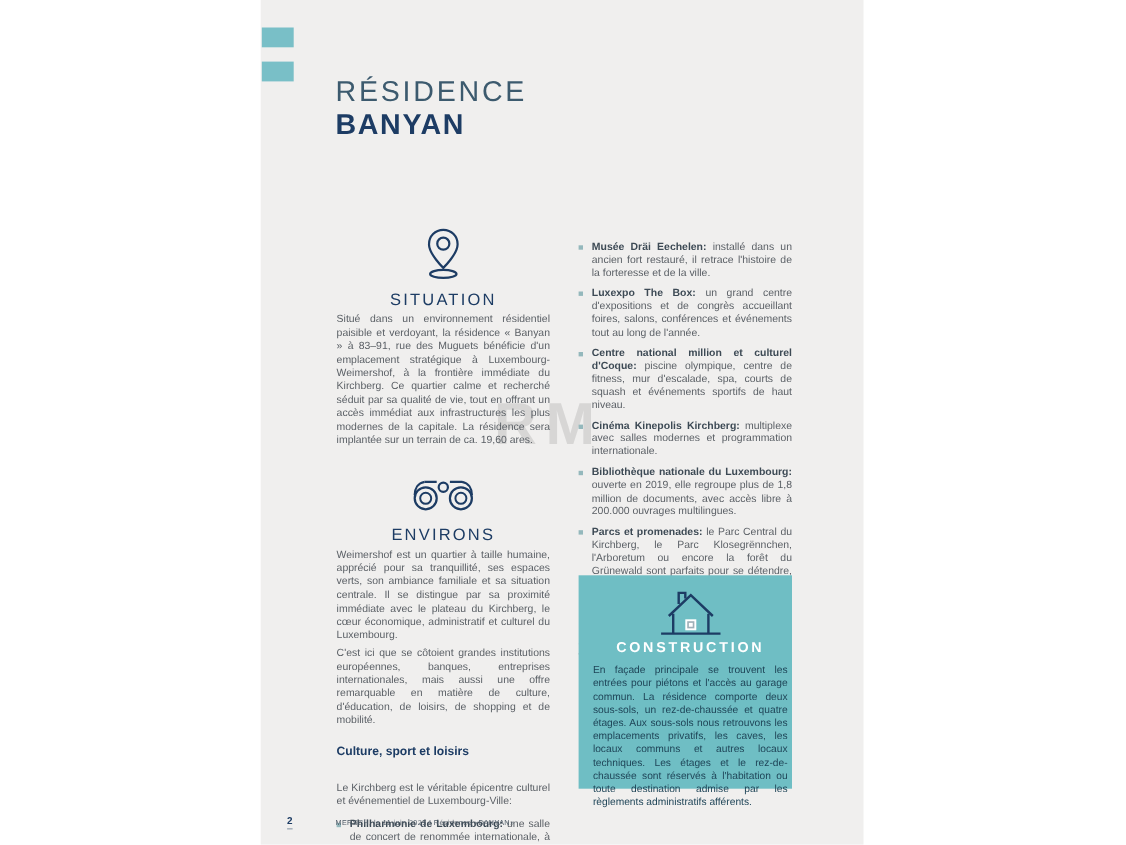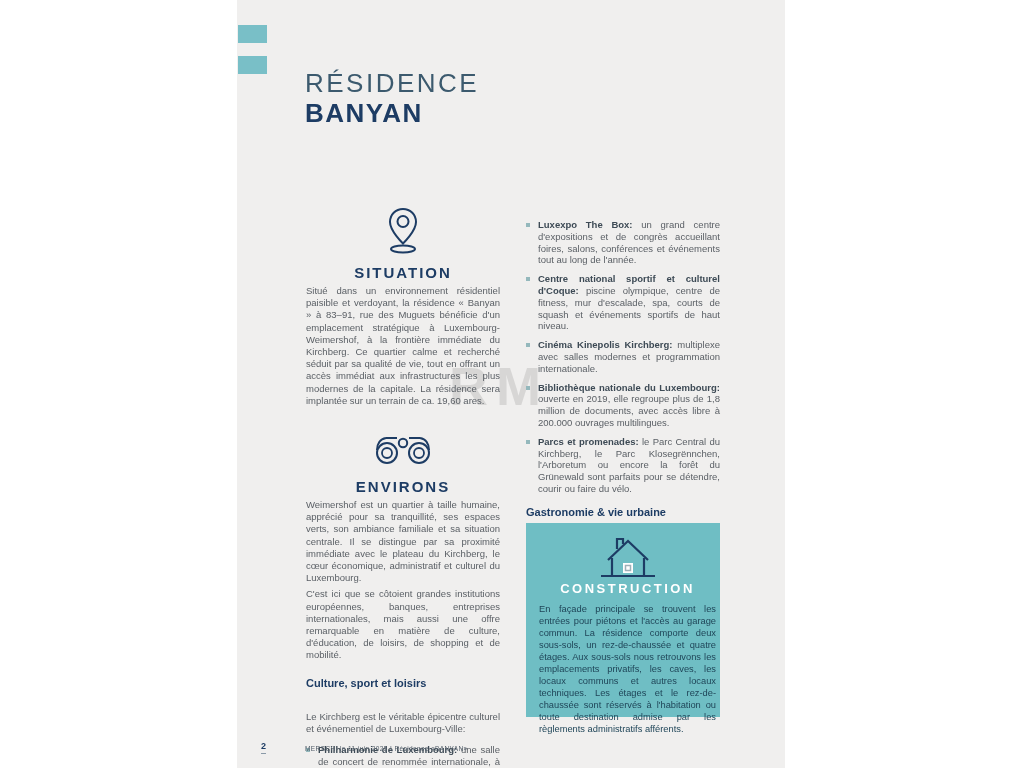--- a/index.html
+++ b/index.html
@@ -25,21 +25,21 @@
                letter-spacing:8px; color:rgba(150,150,150,0.28); }
 
   
   .col { position:absolute; width:194px; }
   .col-left  { left:69px;  top:206px; }
   .col-right { left:289px; top:219px; }
 
   .icon-wrap { text-align:center; }
   .icon-wrap svg { display:inline-block; }
 
-  h2.section { font-size:15px; font-weight:700; letter-spacing:2px; color:#1d3c64;
+  h2.section { font-size:15px; font-weight:400; letter-spacing:2px; color:#1d3c64;
                text-align:center; margin-top:10px; }
   h3.sub { font-size:11px; font-weight:700; color:#1d3c64; }
 
   p.body { font-size:9.5px; line-height:12.2px; color:#5b6066; text-align:justify; }
 
   .col-left p.body { margin-top:4px; }
   .col-left .icon-wrap.pin { height:48px; }
   .col-left .icon-wrap.binocs { margin-top:23px; height:38px; }
   .col-left h3.sub { margin-top:15px; }
   .col-left ul { margin-top:9px; }
@@ -124,25 +124,29 @@
           <span class="bullet-body"><b>Philharmonie de Luxembourg:</b><span> une salle de concert de renommée internationale, à l'architecture spectaculaire.</span></span>
         </li>
 
       </ul>
     </div>
 
     <div class="col col-right">
       <ul class="bullets">
         <li>
           <span class="bullet-marker"></span>
+          <span class="bullet-body"><b>Musée Dräi Eechelen:</b><span> installé dans un ancien fort restauré, il retrace l'histoire de la forteresse et de la ville.</span></span>
+        </li>
+        <li>
+          <span class="bullet-marker"></span>
           <span class="bullet-body"><b>Luxexpo The Box:</b><span> un grand centre d'expositions et de congrès accueillant foires, salons, conférences et événements tout au long de l'année.</span></span>
         </li>
         <li>
           <span class="bullet-marker"></span>
-          <span class="bullet-body"><b>Centre national sportif et culturel d'Coque:</b><span> piscine olympique, centre de fitness, mur d'escalade, spa, courts de squash et événements sportifs de haut niveau.</span></span>
+          <span class="bullet-body"><b>Centre national million et culturel d'Coque:</b><span> piscine olympique, centre de fitness, mur d'escalade, spa, courts de squash et événements sportifs de haut niveau.</span></span>
         </li>
         <li>
           <span class="bullet-marker"></span>
           <span class="bullet-body"><b>Cinéma Kinepolis Kirchberg:</b><span> multiplexe avec salles modernes et programmation internationale.</span></span>
         </li>
         <li>
           <span class="bullet-marker"></span>
           <span class="bullet-body"><b>Bibliothèque nationale du Luxembourg:</b><span> ouverte en 2019, elle regroupe plus de 1,8 million de documents, avec accès libre à 200.000 ouvrages multilingues.</span></span>
         </li>
         <li>

